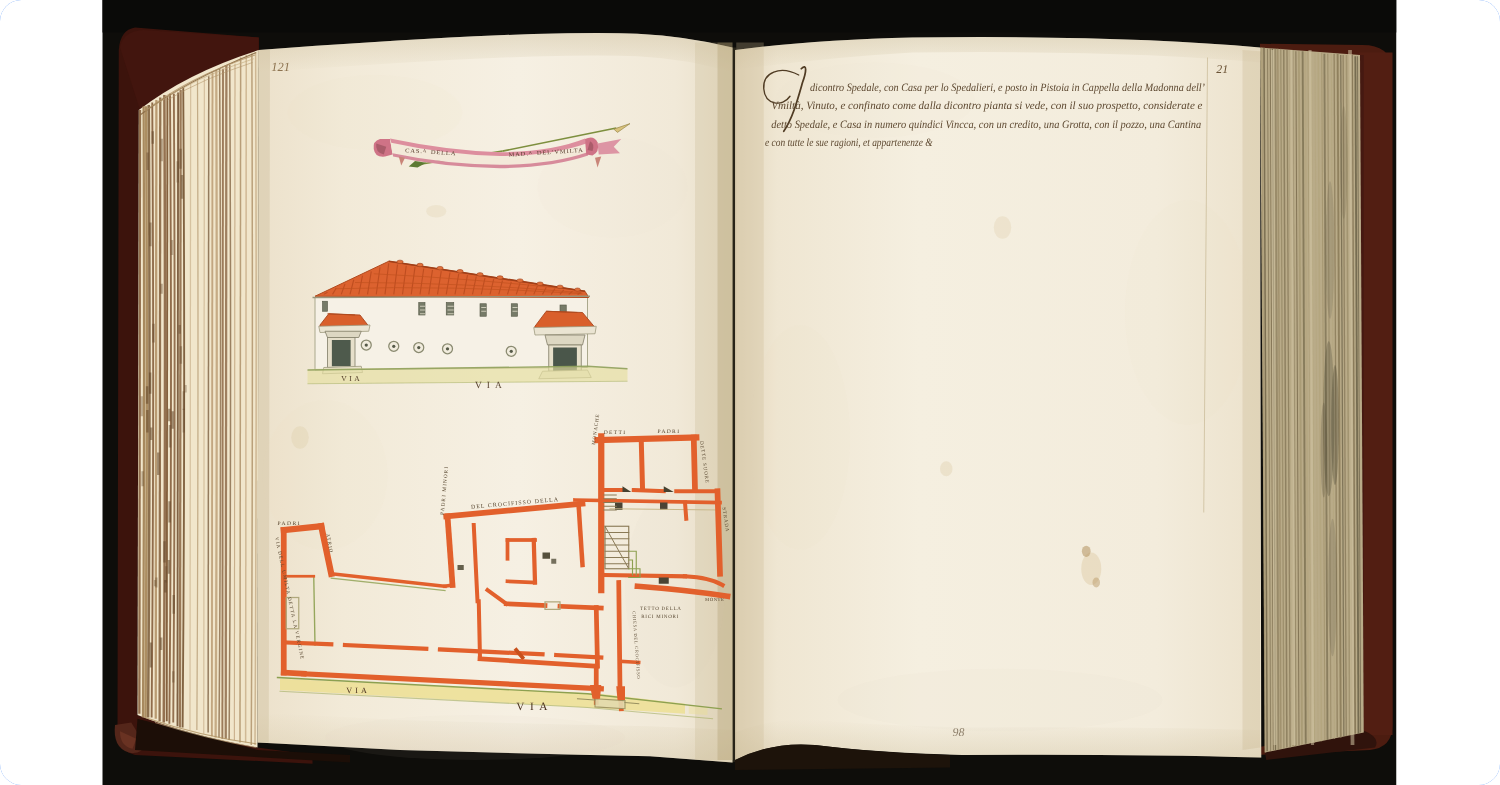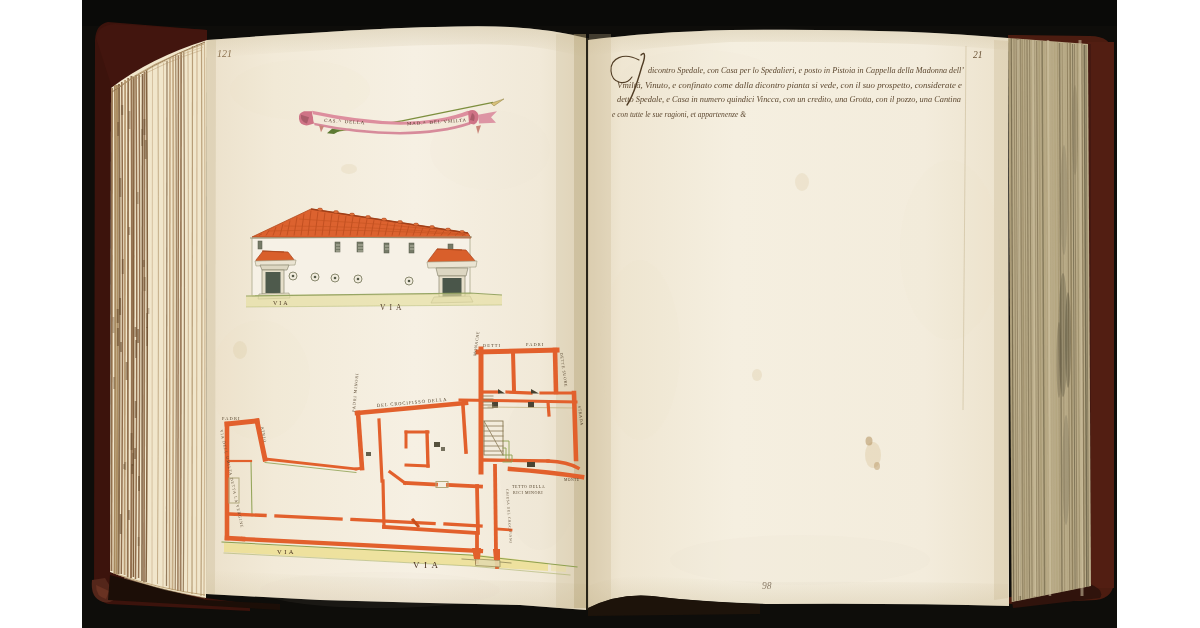--- a/index.html
+++ b/index.html
@@ -1,17 +1,17 @@
 <!DOCTYPE html>
 <html><head>
 <meta charset="utf-8">
 <style>
   html,body{margin:0;padding:0;background:#ffffff;}
   #stage{position:relative;width:1200px;height:628px;overflow:hidden;background:#3b82f6;
-         font-family:"Liberation Serif", serif;}
+         font-family:"Liberation Serif", serif;border-radius:17px;}
 </style>
 </head>
 <body>
 <div id="stage">
 <svg width="1200" height="628" viewBox="0 0 1200 628" xmlns="http://www.w3.org/2000/svg">
 <defs>
   <linearGradient id="pageL" x1="0" y1="0" x2="1" y2="0">
     <stop offset="0" stop-color="#ece1cb"></stop>
     <stop offset="0.18" stop-color="#f2ead8"></stop>
     <stop offset="0.55" stop-color="#f6f0e3"></stop>

